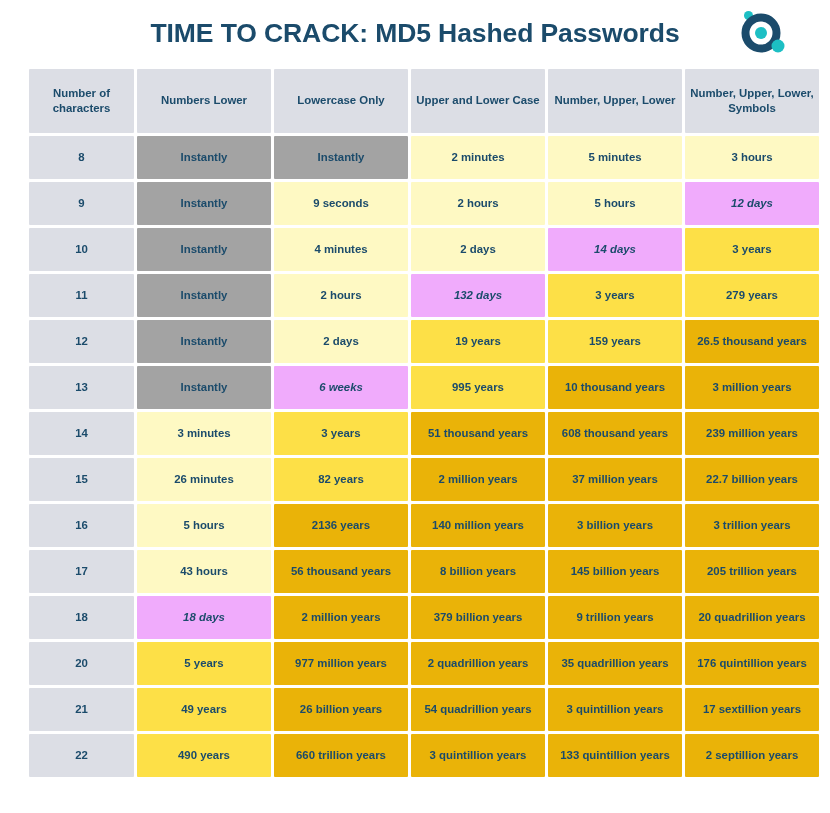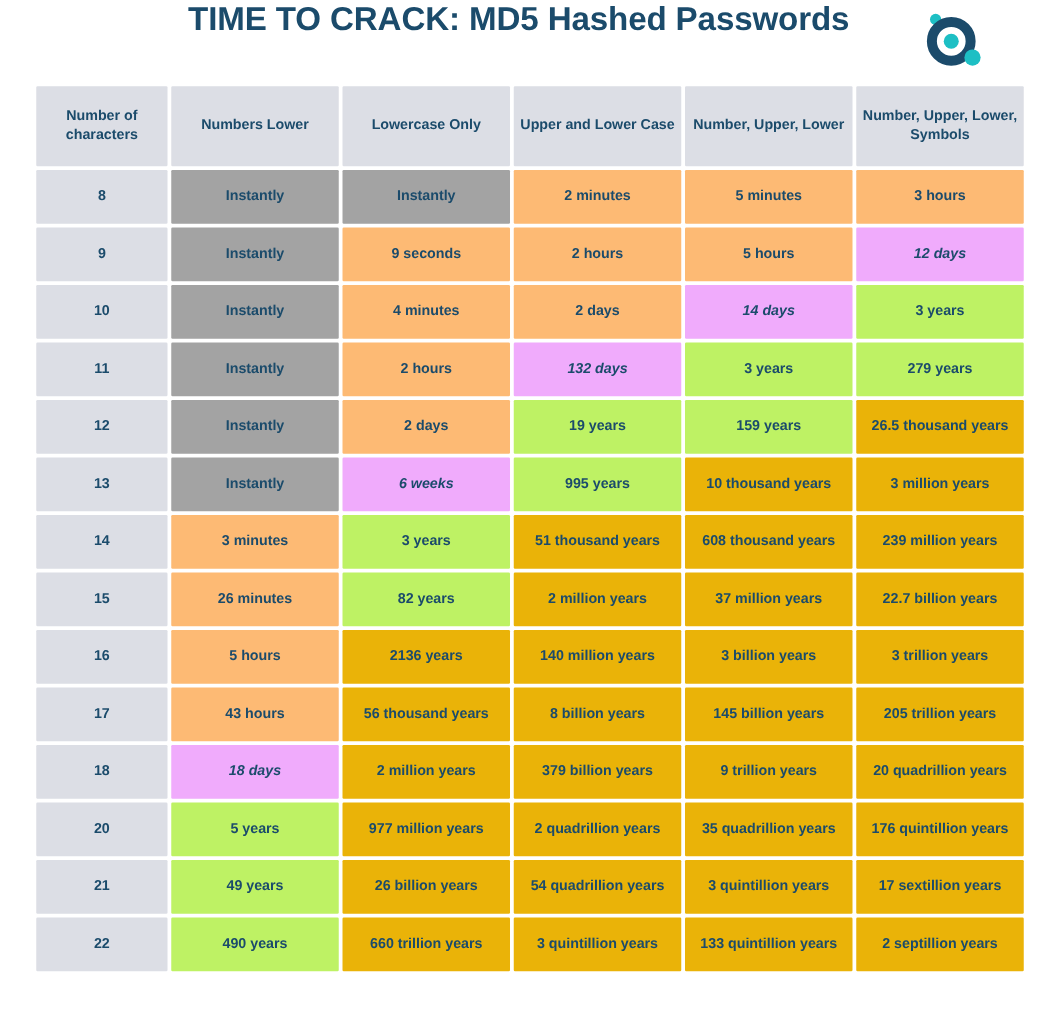--- a/index.html
+++ b/index.html
@@ -17,20 +17,21 @@
     height: 813px;
     background: #ffffff;
     overflow: hidden;
   }
 
   
   #header {
     position: relative;
     height: 66px;
     display: flex;
+    align-items: center;
     justify-content: center;
   }
 
   #page-title {
     font-size: 26.5px;
     font-weight: bold;
     color: #1b4b6b;
     letter-spacing: -0.1px;
     white-space: nowrap;
   }
@@ -78,23 +79,23 @@
   tbody td {
     height: 43px;
   }
 
   tbody td.rowlabel {
     background: #dcdee5;
   }
 
   
   td.sev-darkred   { background: #a3a3a3; color: #ffffff; }
-  td.sev-salmon    { background: #fdba74; }
+  td.sev-salmon    { background: #fef9c3; }
   td.sev-orange    { background: #f0abfc; font-style: italic; }
-  td.sev-lightteal { background: #bef264; }
+  td.sev-lightteal { background: #fde047; }
   td.sev-teal      { background: #eab308; }
 </style>
 </head>
 <body>
 
 <div id="page">
 
   <div id="header">
     <div id="page-title">TIME TO CRACK: MD5 Hashed Passwords</div>
 

